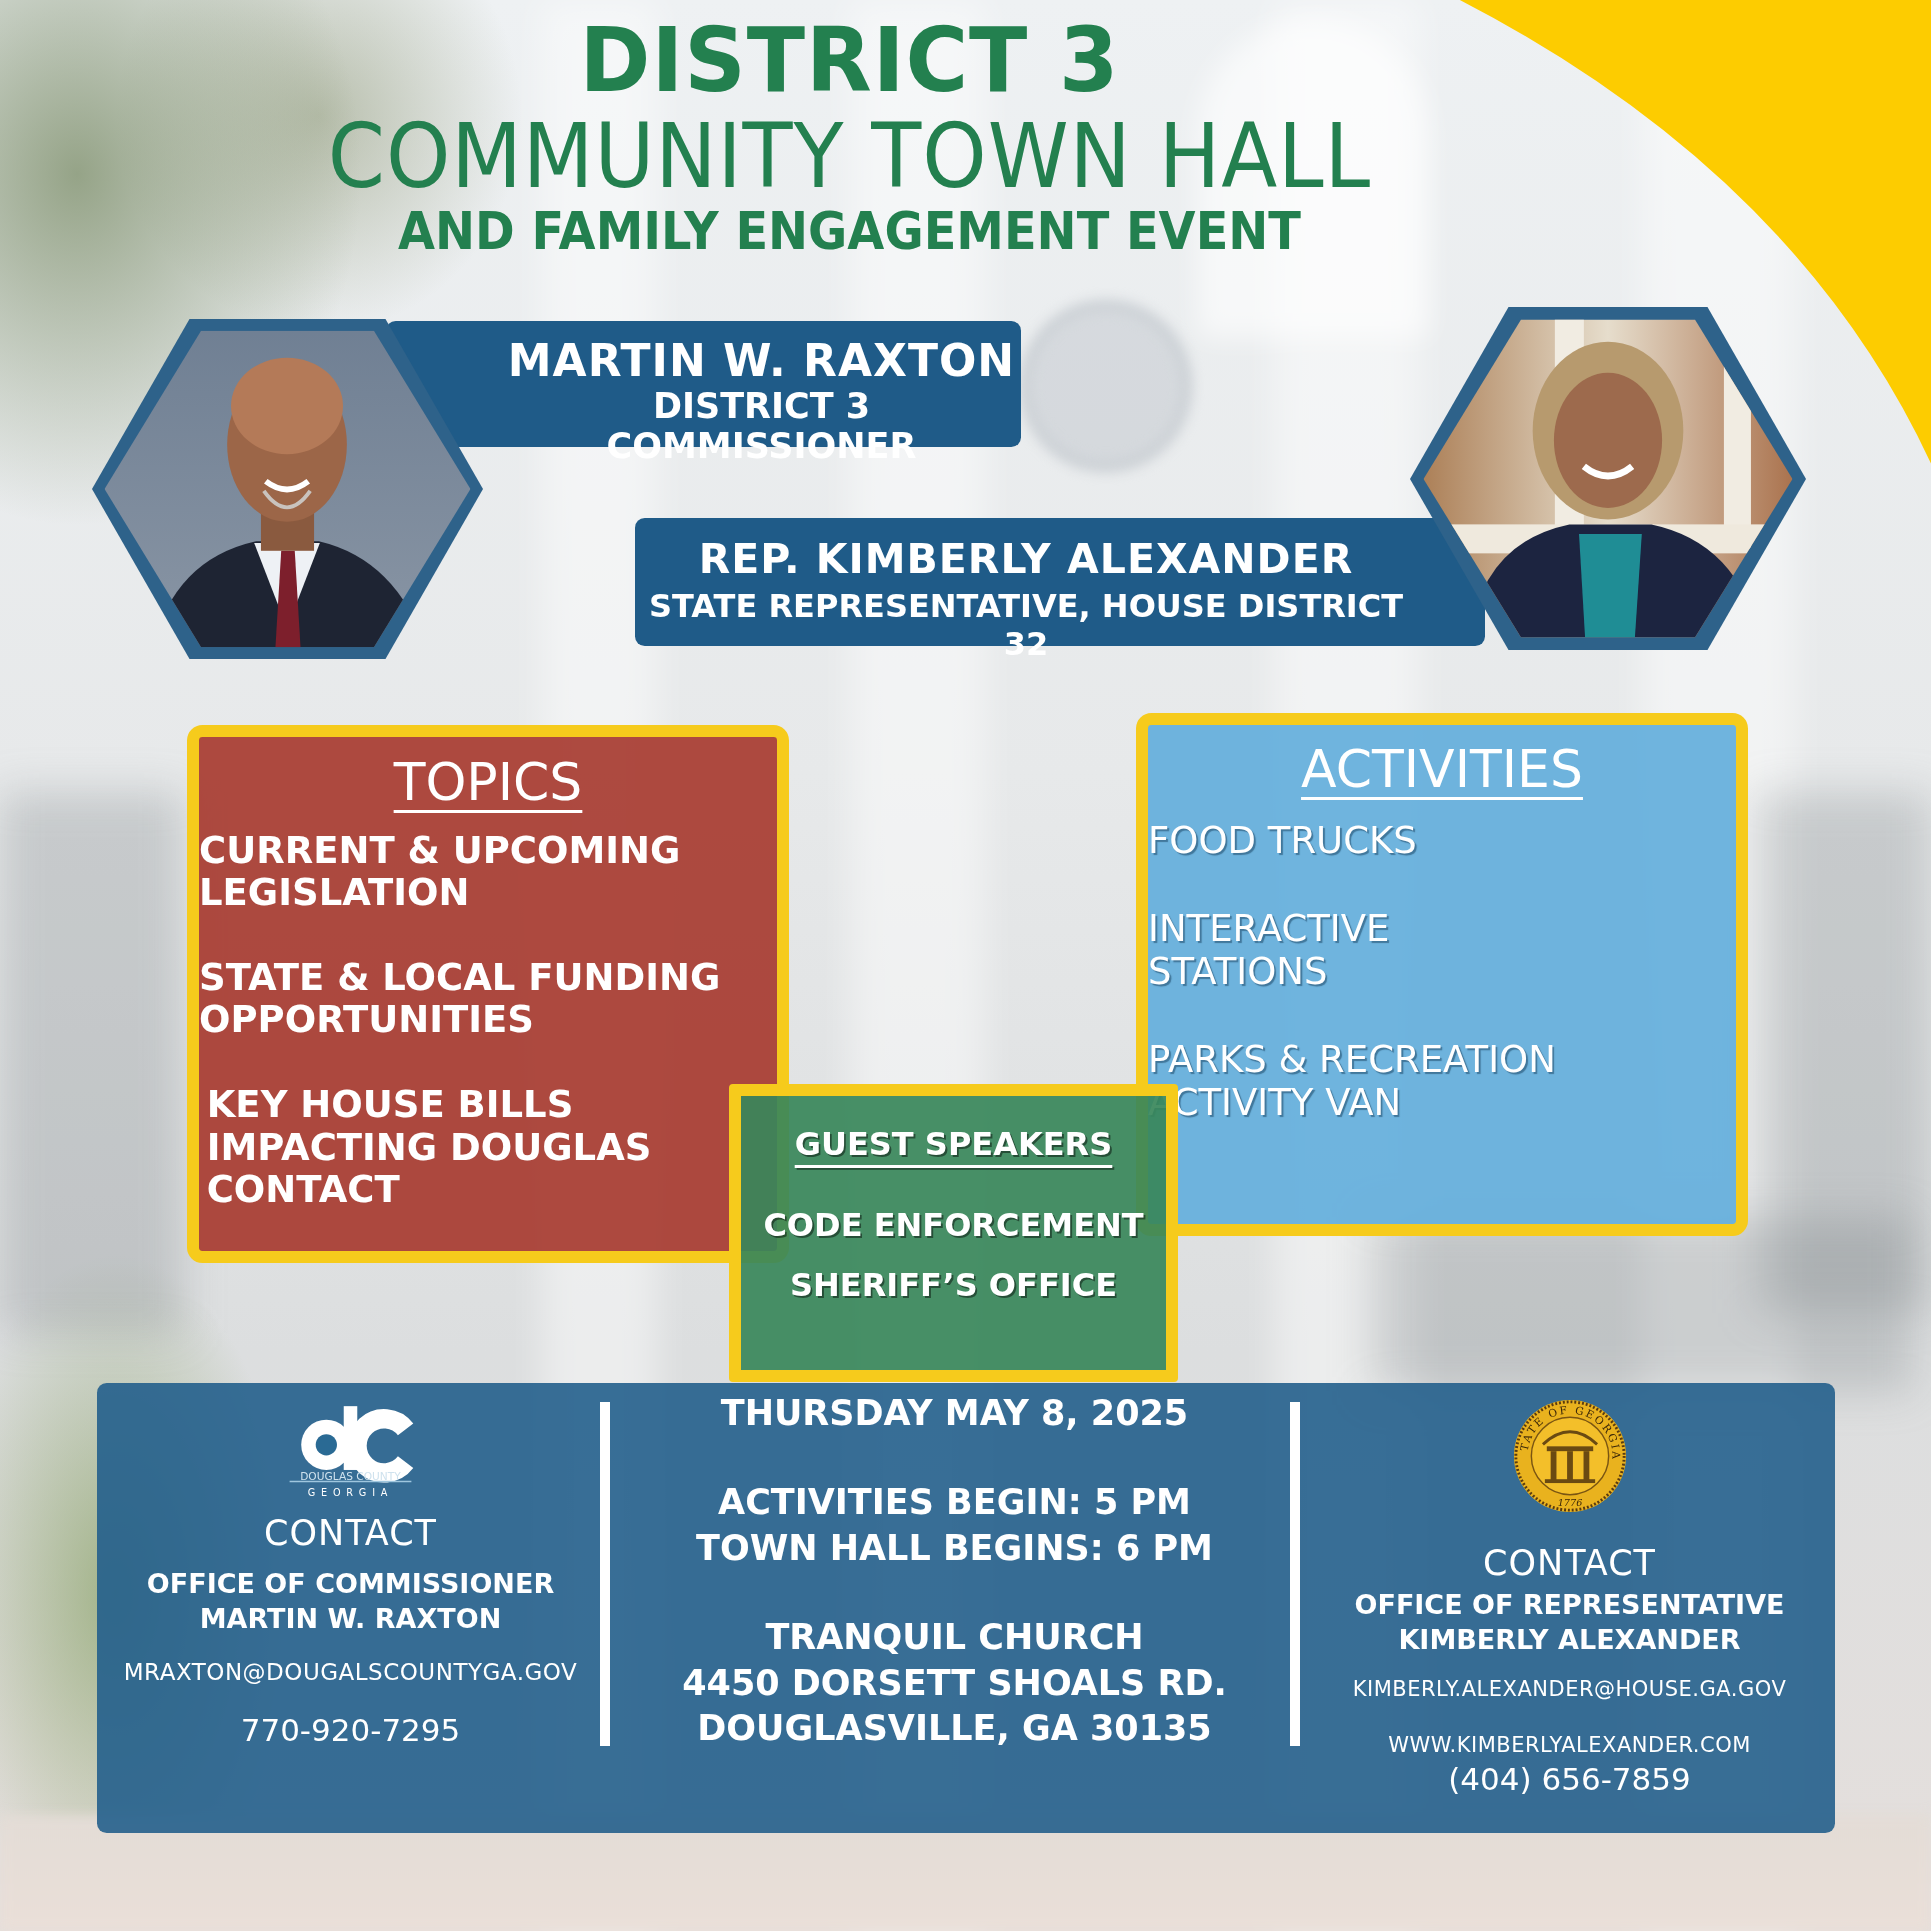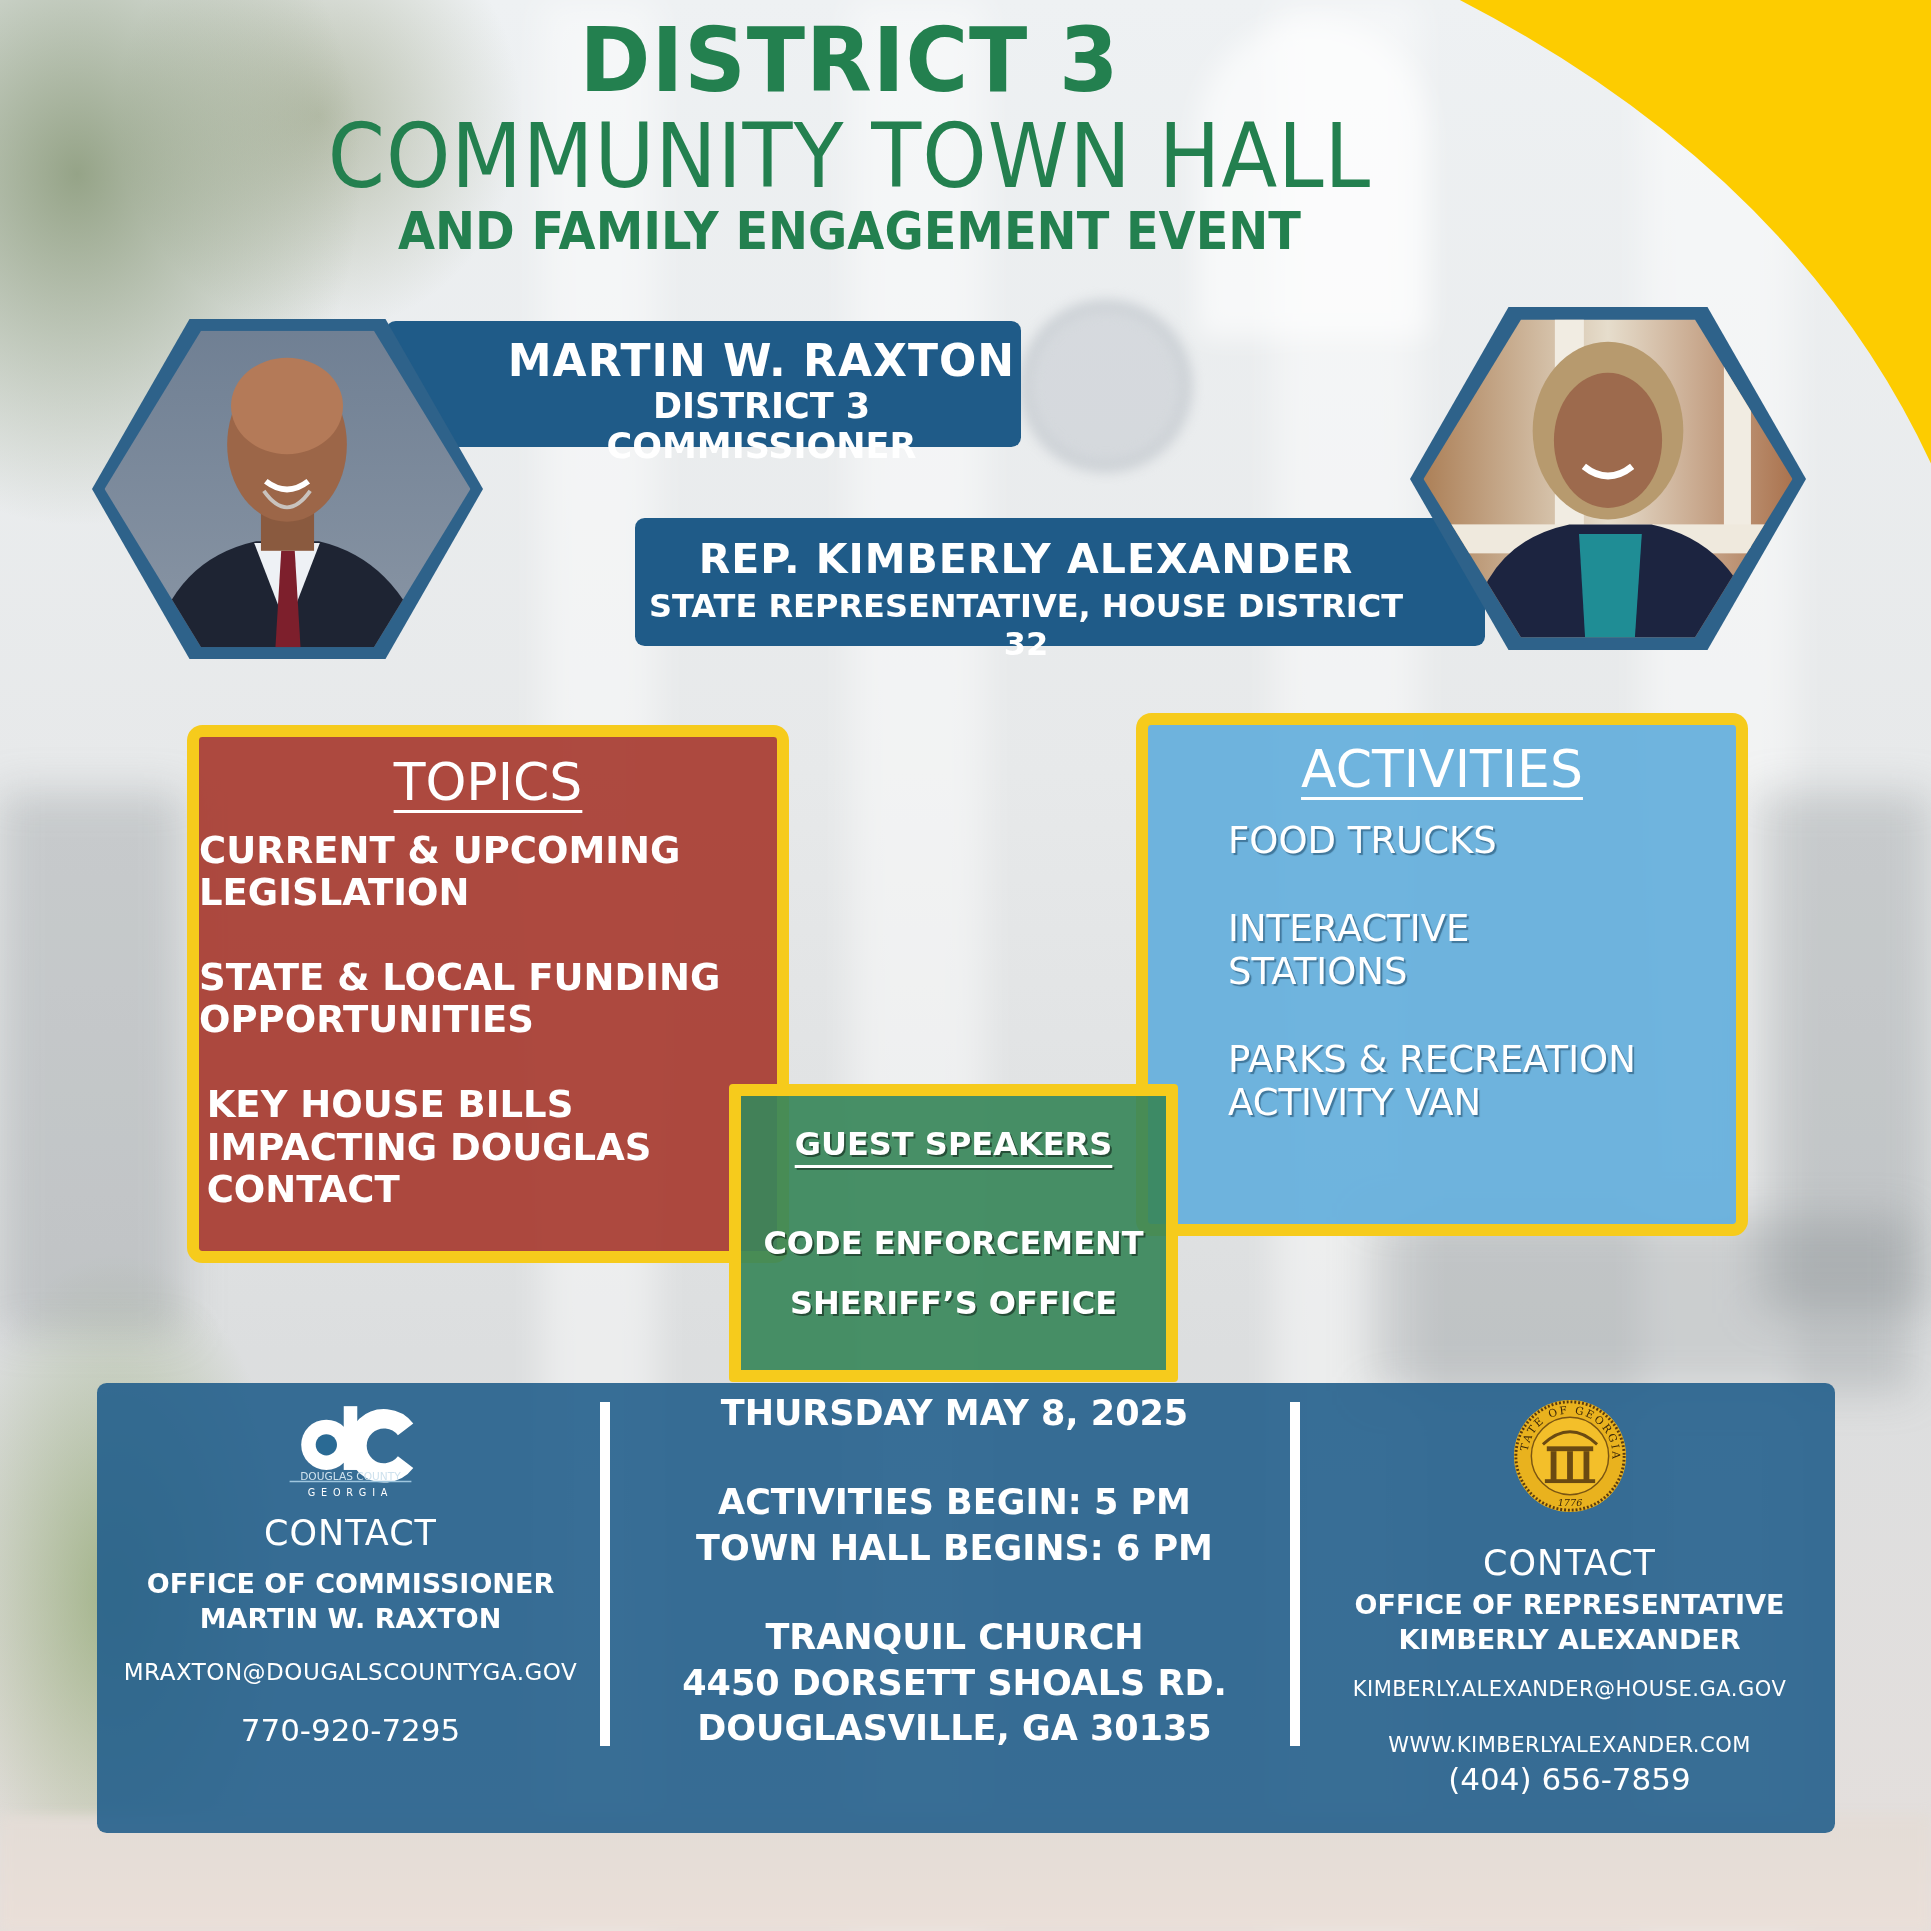--- a/index.html
+++ b/index.html
@@ -86,29 +86,29 @@
       text-decoration-thickness: 2.9px;
     }
     .box .item { font-weight: 700; line-height: 1.15; }
     .topics { left: 187px; top: 725px; width: 602px; height: 538px; background: rgba(168,60,50,0.93); }
     .topics .heading { font-size: 52px; margin-top: 15.4px; }
     .topics .list { padding-top: 17.4px; }
     .topics .item { font-size: 37px; margin-bottom: 42px; }
     .topics .item:nth-child(3) { padding-left: 7.7px; }
     .activities { left: 1136px; top: 713px; width: 612px; height: 523px; background: rgba(103,176,220,0.95); }
     .activities .heading { font-size: 52px; margin-top: 13.5px; }
-    .activities .list { padding-left: 80px; padding-top: 21px; }
+    .activities .list { padding-top: 21px; }
     .activities .item { font-size: 37px; margin-bottom: 44px; text-shadow: 1.9px 1.9px 1px rgba(20,60,90,0.5); font-weight: 400; }
     .guests {
       left: 729px; top: 1084px; width: 449px; height: 298px;
       background: rgba(56,135,90,0.92); border-radius: 3.9px; text-align: center;
     }
     .guests .heading { font-size: 32px; font-weight: 700; margin-top: 29px; text-shadow: 1.9px 1.9px 0 rgba(0,0,0,0.45); }
     .guests .item { font-size: 32px; margin-top: 0; text-shadow: 1.9px 1.9px 0 rgba(0,0,0,0.45); }
-    .guests .item.first { margin-top: 62px; }
+    .guests .item.first { margin-top: 44px; }
     .guests .item.second { margin-top: 23px; }
 
     
     .footer {
       position: absolute; left: 97px; top: 1383px; width: 1738px; height: 450px;
       background: rgba(35,95,140,0.9); border-radius: 9.7px; color: #fff;
       font-family: "DejaVu Sans", sans-serif;
     }
     .footer .divider { position: absolute; top: 19.3px; width: 9.7px; height: 344px; background: #fff; }
     .footer .col { position: absolute; top: 0; text-align: center; }

